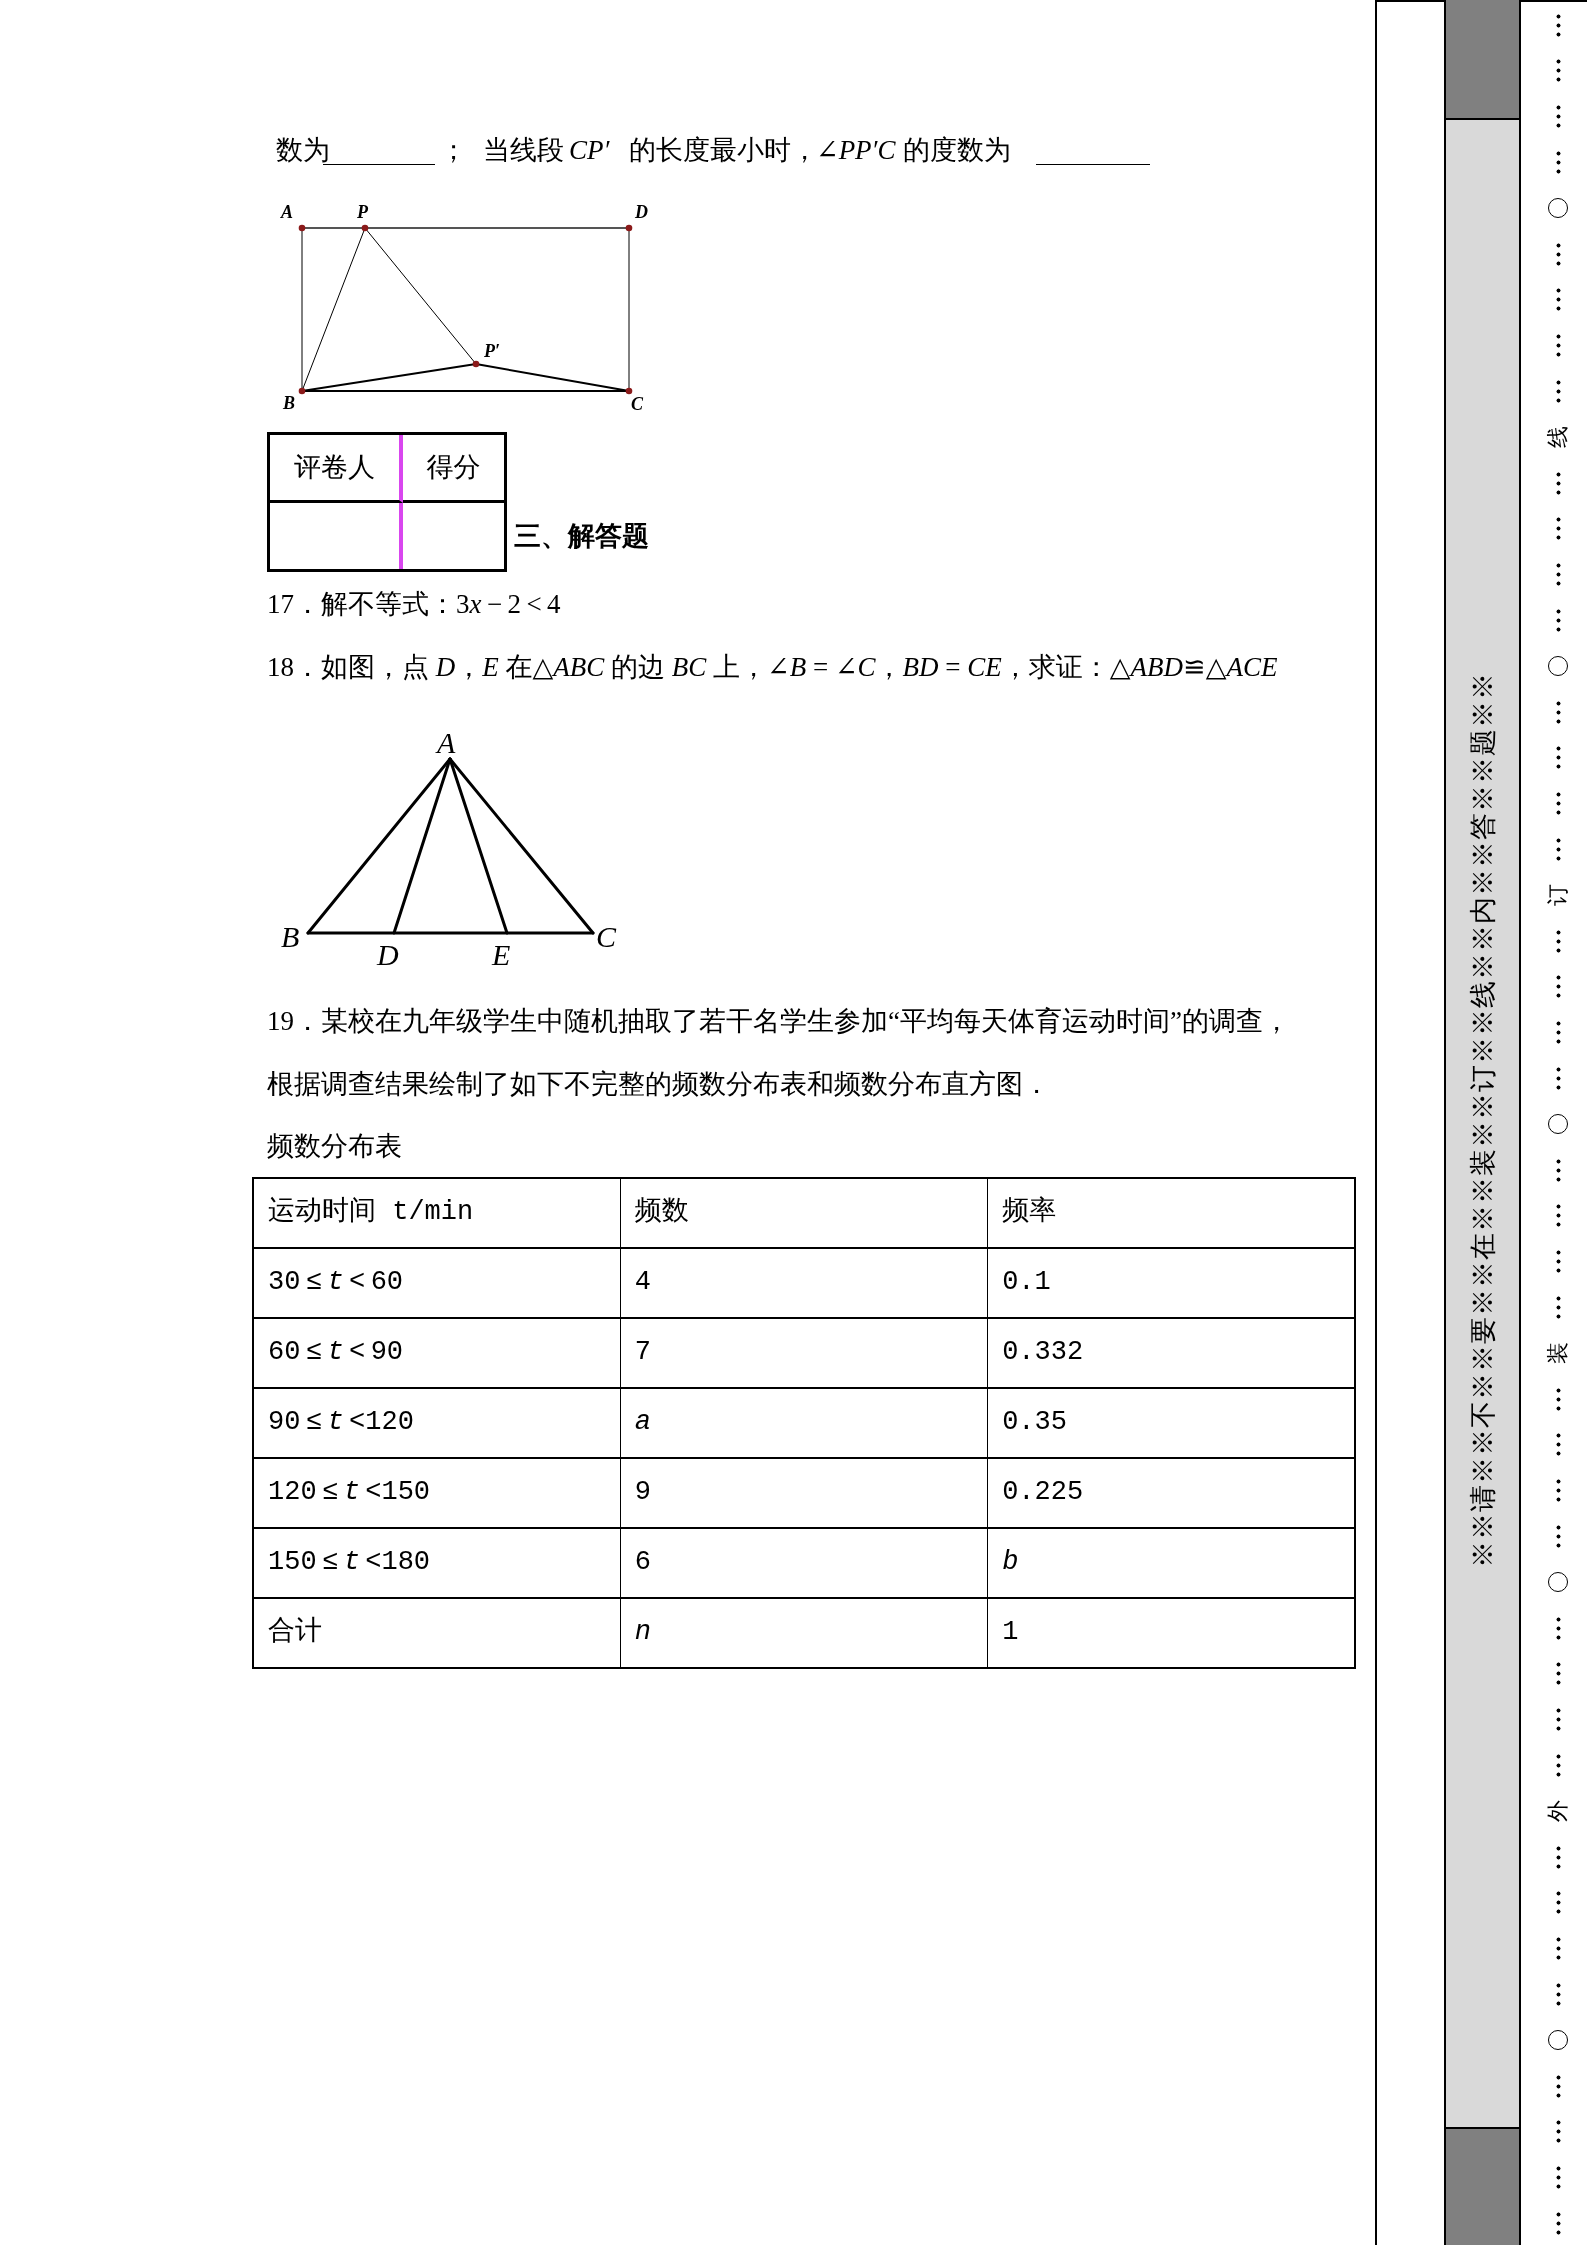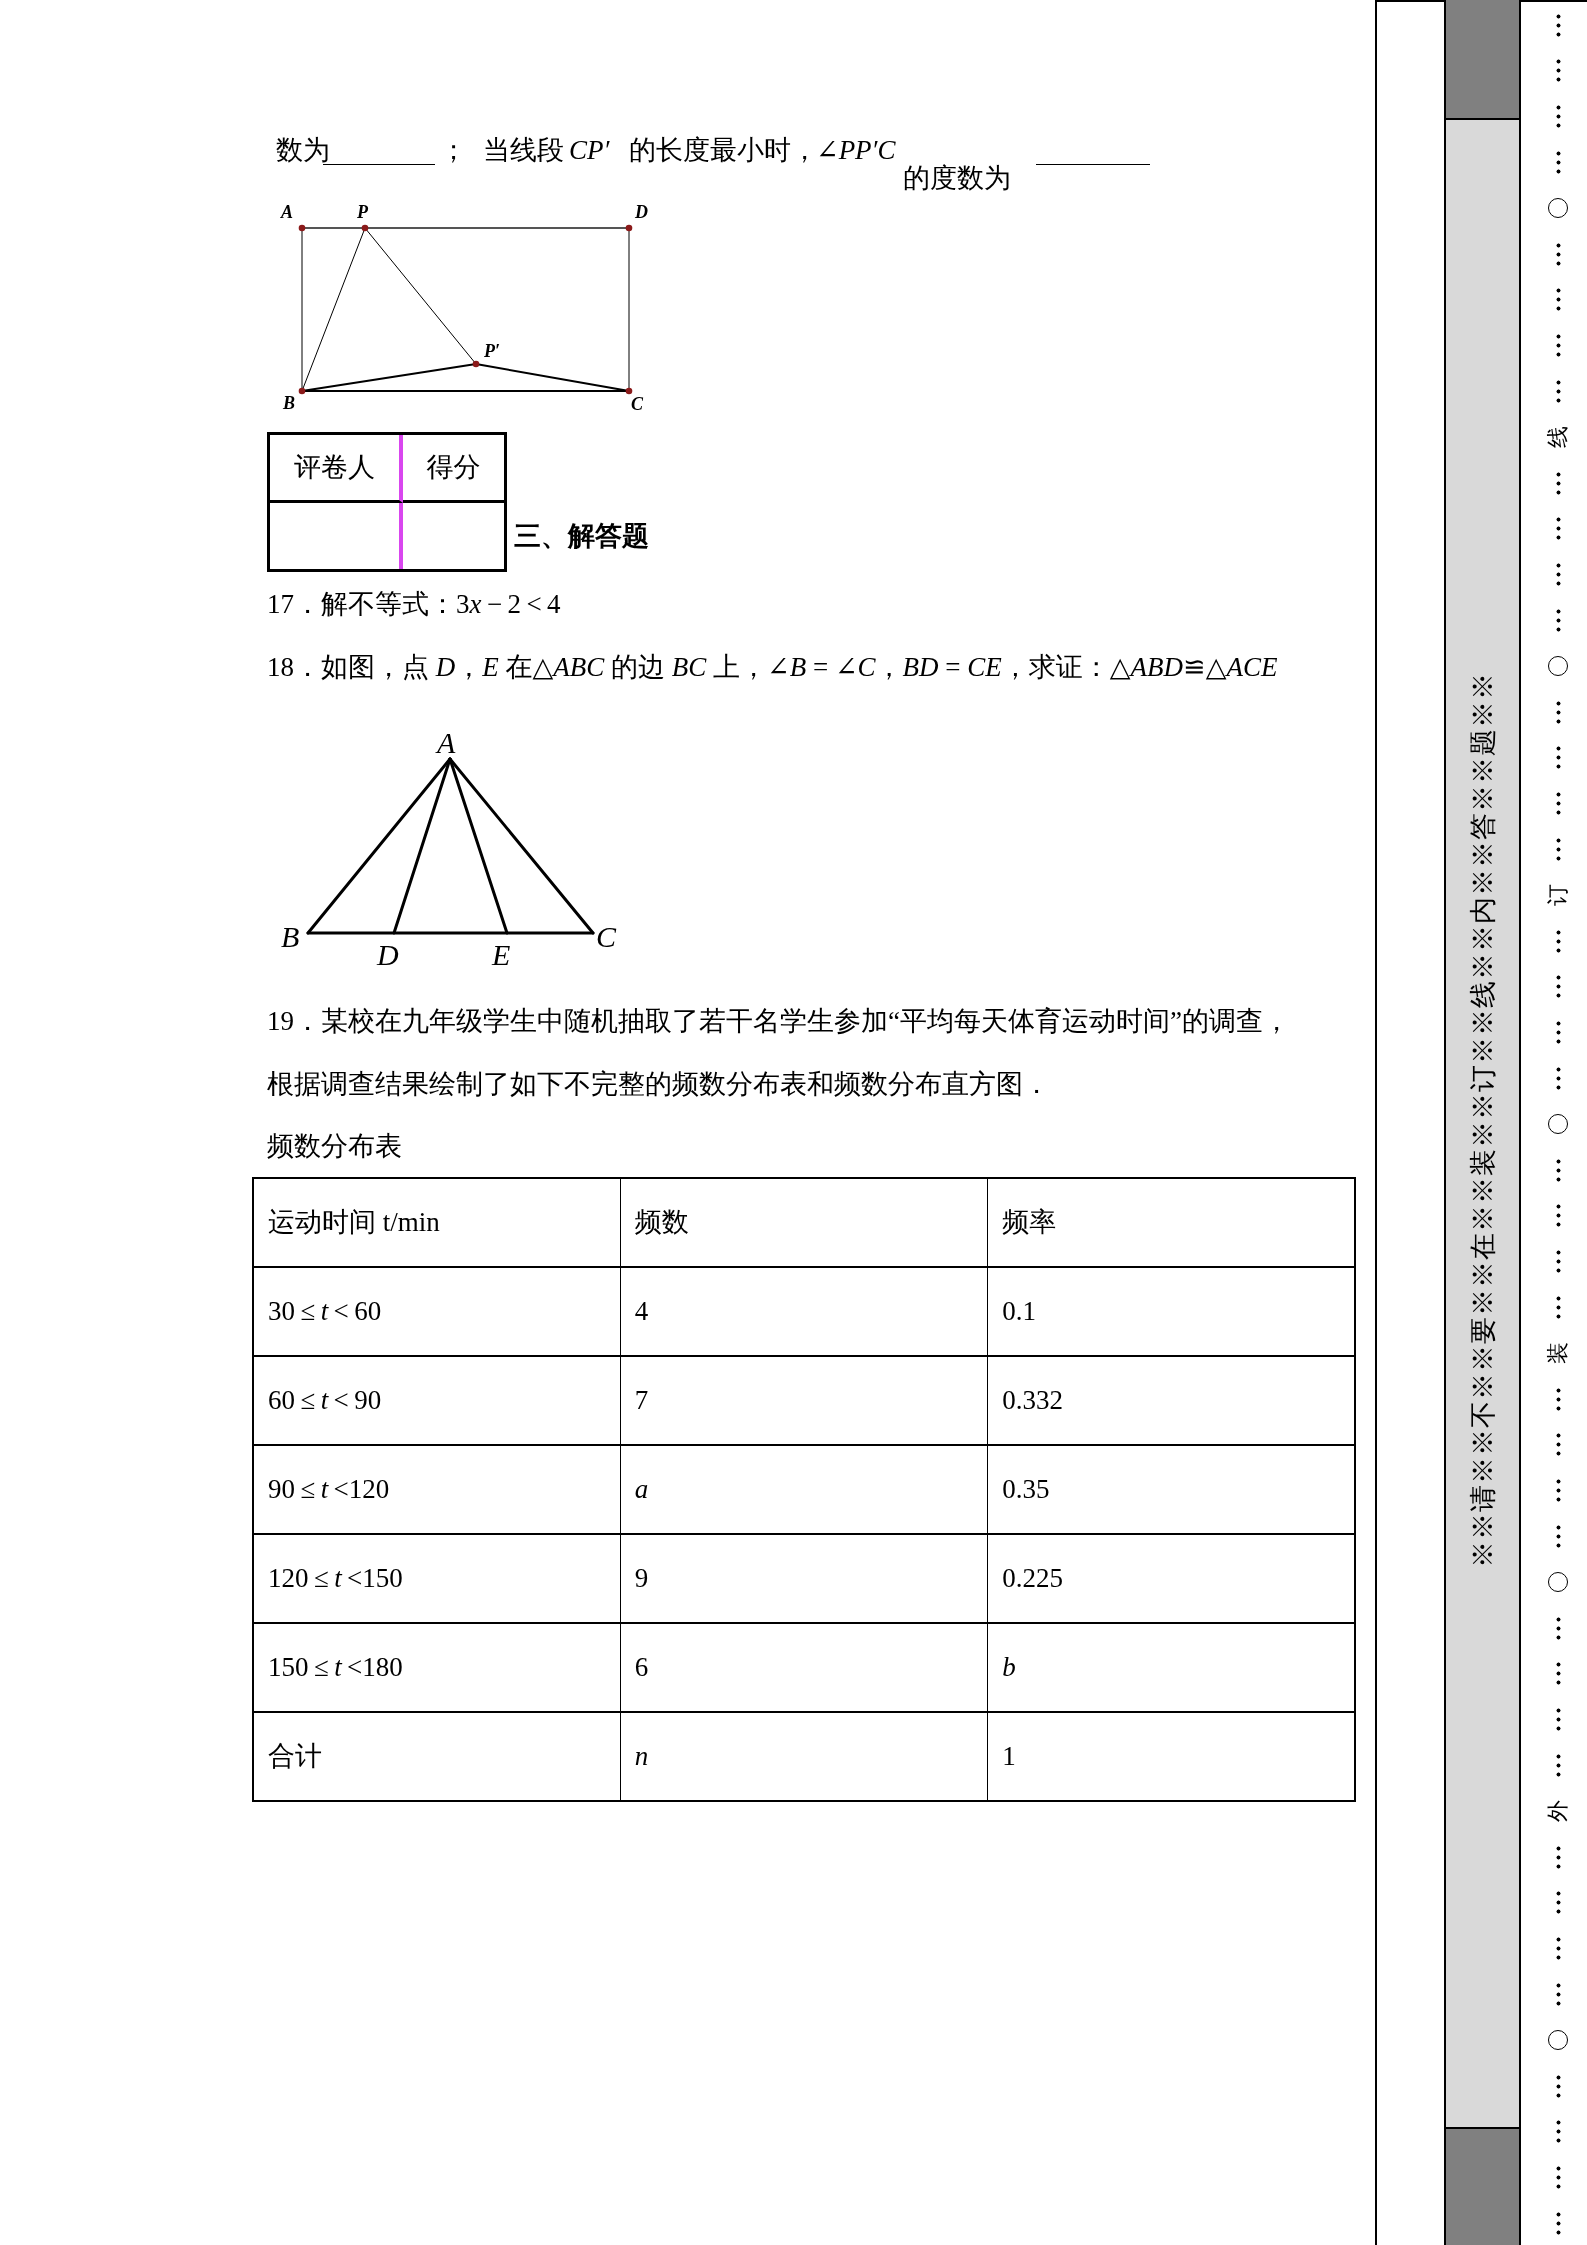--- a/index.html
+++ b/index.html
@@ -25,21 +25,21 @@
     font-size: 27px; line-height: 1;
   }
   .score-box .c-r { border-right: 4px solid #d946ef; }
   .score-box .c-b { border-bottom: 3px solid #000; }
 
   
   table.freq {
     position: absolute; left: 252px; top: 1177px; width: 1104px;
     border-collapse: collapse; table-layout: fixed; font-size: 27px;
   }
-  .freq tr { height: 89px; }
+  .freq tr { height: 70px; font-family: Liberation Mono, monospace; }
   .freq td {
     border-top: 2px solid #000; border-bottom: 2px solid #000;
     border-left: 1.5px solid #000; border-right: 1.5px solid #000;
     padding: 0 0 0 14px; vertical-align: middle; white-space: nowrap;
     line-height: 1.1;
   }
   .freq td:first-child { border-left: 2px solid #000; }
   .freq td:last-child { border-right: 2px solid #000; }
 
   
@@ -80,21 +80,21 @@
 <div id="page">
 
   <div>
     <span class="abs txt" style="left:276px; top:132px;">数为</span>
     <span class="blank" style="left:323px; top:134px; width:112px;"></span>
     <span class="abs txt" style="left:440px; top:132px;">；</span>
     <span class="abs txt" style="left:483px; top:132px;">当线段</span>
     <span class="abs txt it" style="left:569px; top:132px;">CP′</span>
     <span class="abs txt" style="left:629px; top:132px;">的长度最小时，</span>
     <span class="abs txt" style="left:816px; top:132px;"><span>∠</span><span class="it">PP′C</span></span>
-    <span class="abs txt" style="left:903px; top:132px;margin-top:28px;">的度数为</span>
+    <span class="abs txt" style="left:903px; top:132px;">的度数为</span>
     <span class="blank" style="left:1036px; top:134px; width:114px;"></span>
   </div>
 
   <svg class="abs" style="left:270px; top:195px;" width="390" height="225" viewBox="270 195 390 225">
     <line x1="302" y1="228" x2="629" y2="228" stroke="#555" stroke-width="2"></line>
     <line x1="302" y1="228" x2="302" y2="391" stroke="#000" stroke-width="1"></line>
     <line x1="629" y1="228" x2="629" y2="391" stroke="#000" stroke-width="1"></line>
     <line x1="302" y1="391" x2="629" y2="391" stroke="#000" stroke-width="2"></line>
     <line x1="365" y1="228" x2="302" y2="391" stroke="#000" stroke-width="1"></line>
     <line x1="365" y1="228" x2="476" y2="364" stroke="#000" stroke-width="1"></line>

